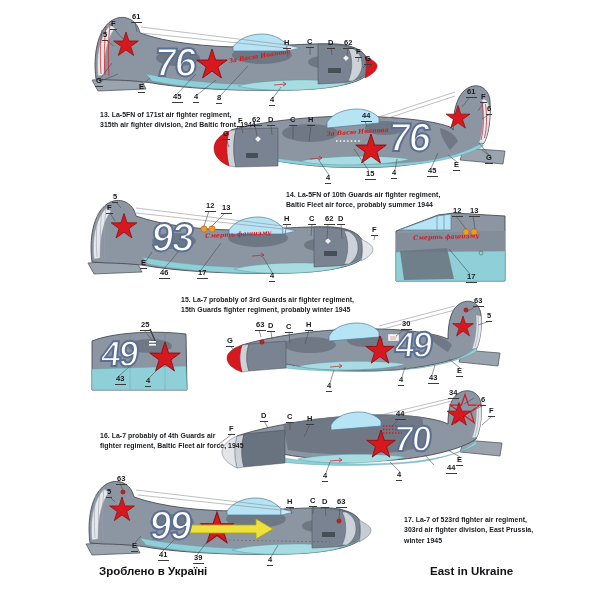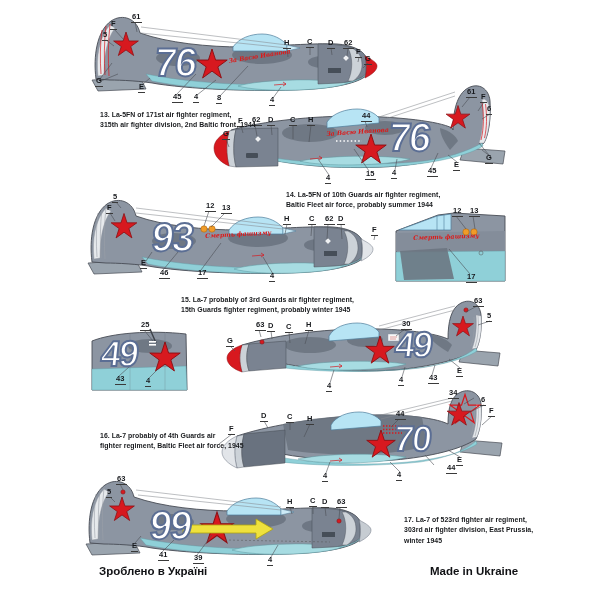--- a/index.html
+++ b/index.html
@@ -348,15 +348,15 @@
   <div>16. La-7 probably of 4th Guards air</div>
   <div>fighter regiment, Baltic Fleet air force, 1945</div>
 </div>
 <div class="cap" style="left:404px;top:515px">
   <div>17. La-7 of 523rd fighter air regiment,</div>
   <div>303rd air fighter division, East Prussia,</div>
   <div>winter 1945</div>
 </div>
 
 <span class="foot" style="left:99px;top:565px">Зроблено в Україні</span>
-<span class="foot" style="left:430px;top:565px">Made in Ukraine</span>
+<span class="foot" style="left:430px;top:565px">East in Ukraine</span>
 
 </div>
 
 </body></html>

